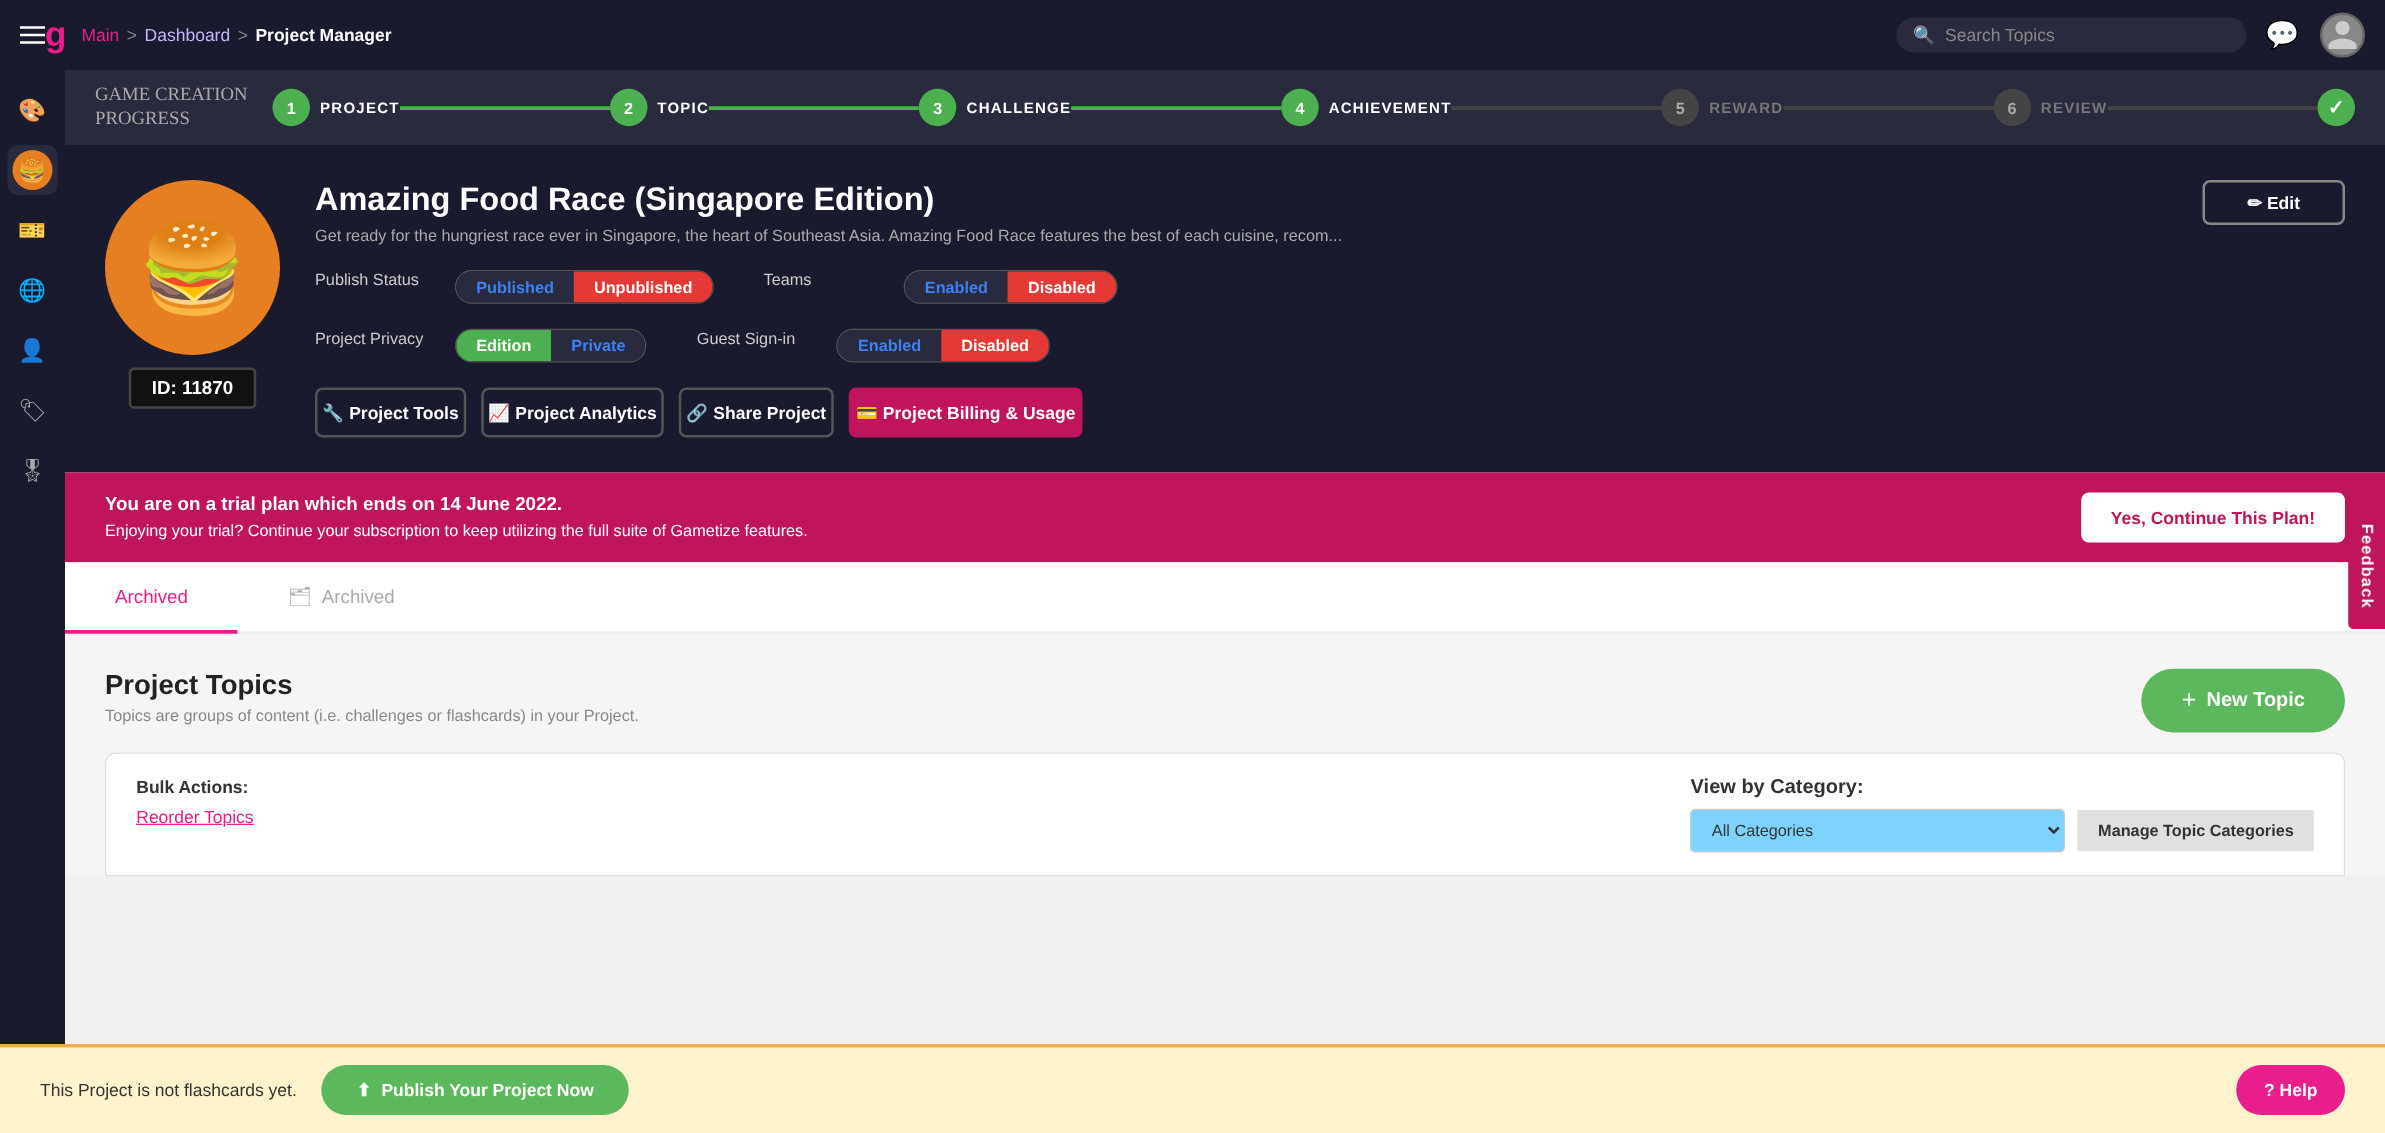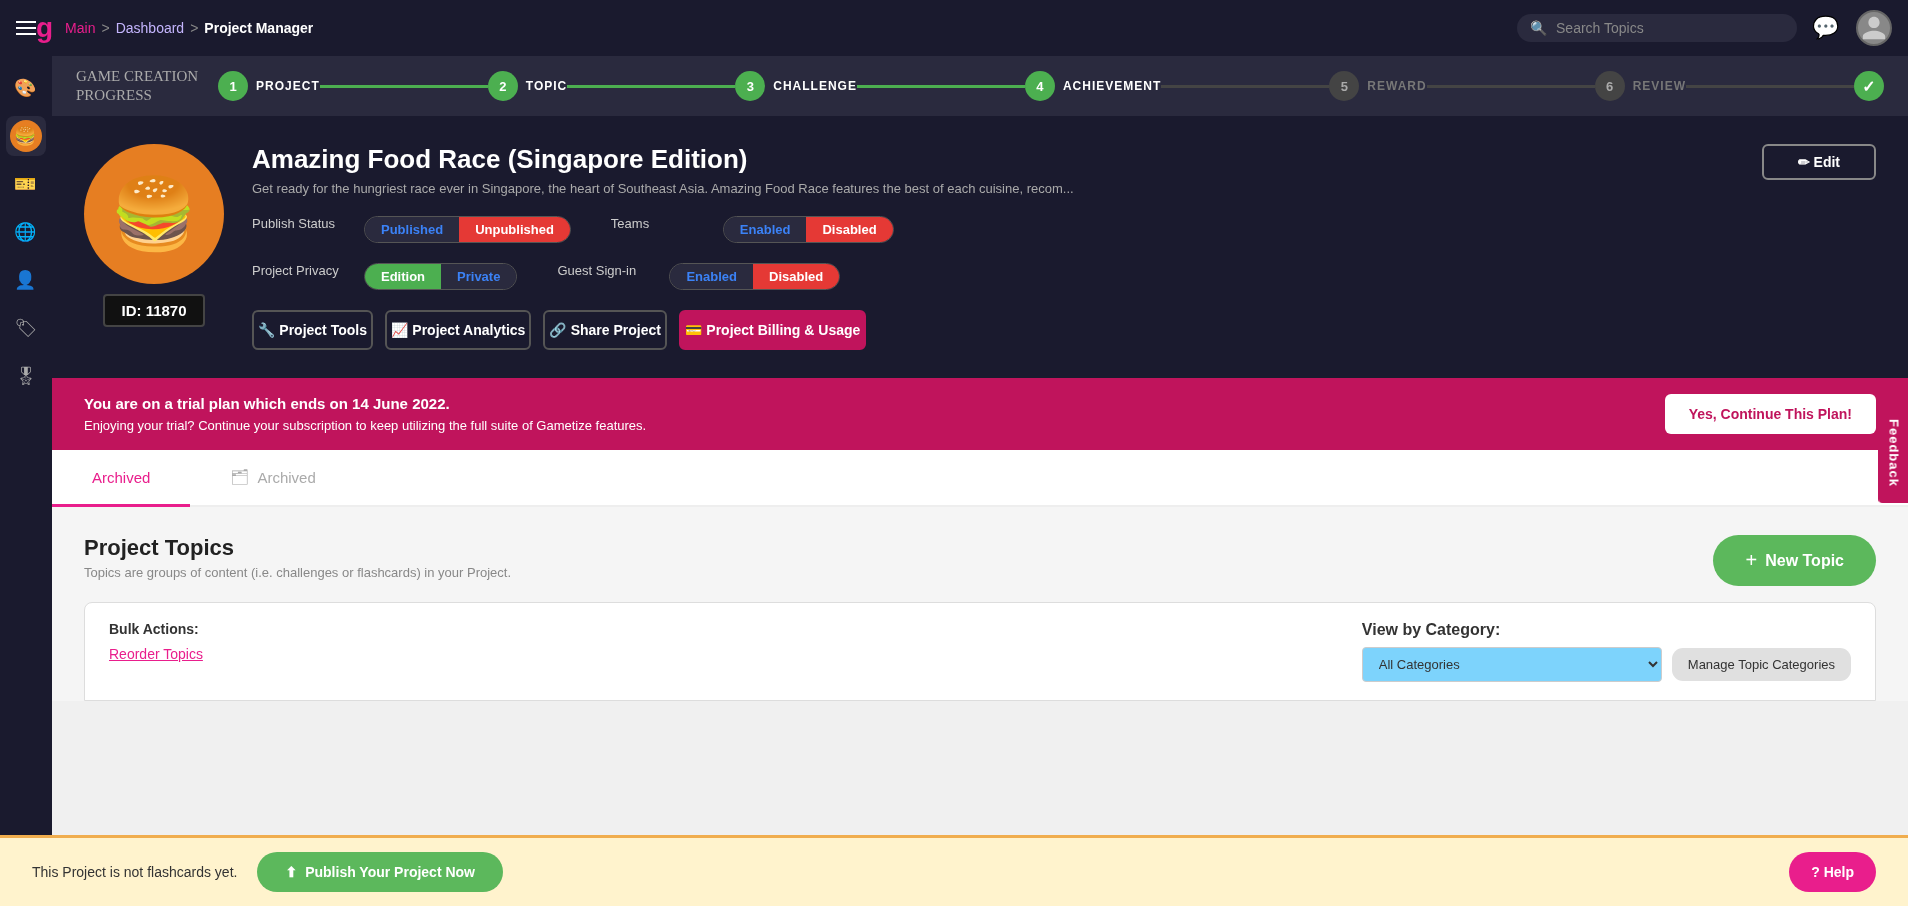--- a/index.html
+++ b/index.html
@@ -169,22 +169,22 @@
     }
     .bulk-label { font-size: 14px; font-weight: 700; color: #333; margin-bottom: 8px; }
     .reorder-link { color: #e91e8c; font-size: 14px; cursor: pointer; text-decoration: underline; }
     .view-category-label { font-size: 16px; font-weight: 700; color: #333; margin-bottom: 8px; }
     .category-select-row { display: flex; gap: 10px; align-items: center; }
     .category-select {
       border: 1px solid #ccc; border-radius: 4px; padding: 8px 12px; font-size: 13px;
       color: #333; background: #7dd3fc; min-width: 300px;
     }
     .manage-btn {
-      background: #e0e0e0; border: none; border-radius: 11px; padding: 9px 16px;
-      font-size: 13px; font-weight: 400; cursor: pointer; color: #333;
+      background: #e0e0e0; border: none; border-radius: 0; padding: 9px 16px;
+      font-size: 13px; font-weight: 700; cursor: pointer; color: #333;
     }
 
     
     .publish-bar {
       position: fixed; bottom: 0; left: 0; right: 0; background: #fff3cd;
       border-top: 3px solid #f0ad4e; padding: 14px 32px;
       display: flex; align-items: center; gap: 20px; z-index: 150;
     }
     .publish-text { font-size: 14px; color: #333; }
     .publish-btn {

